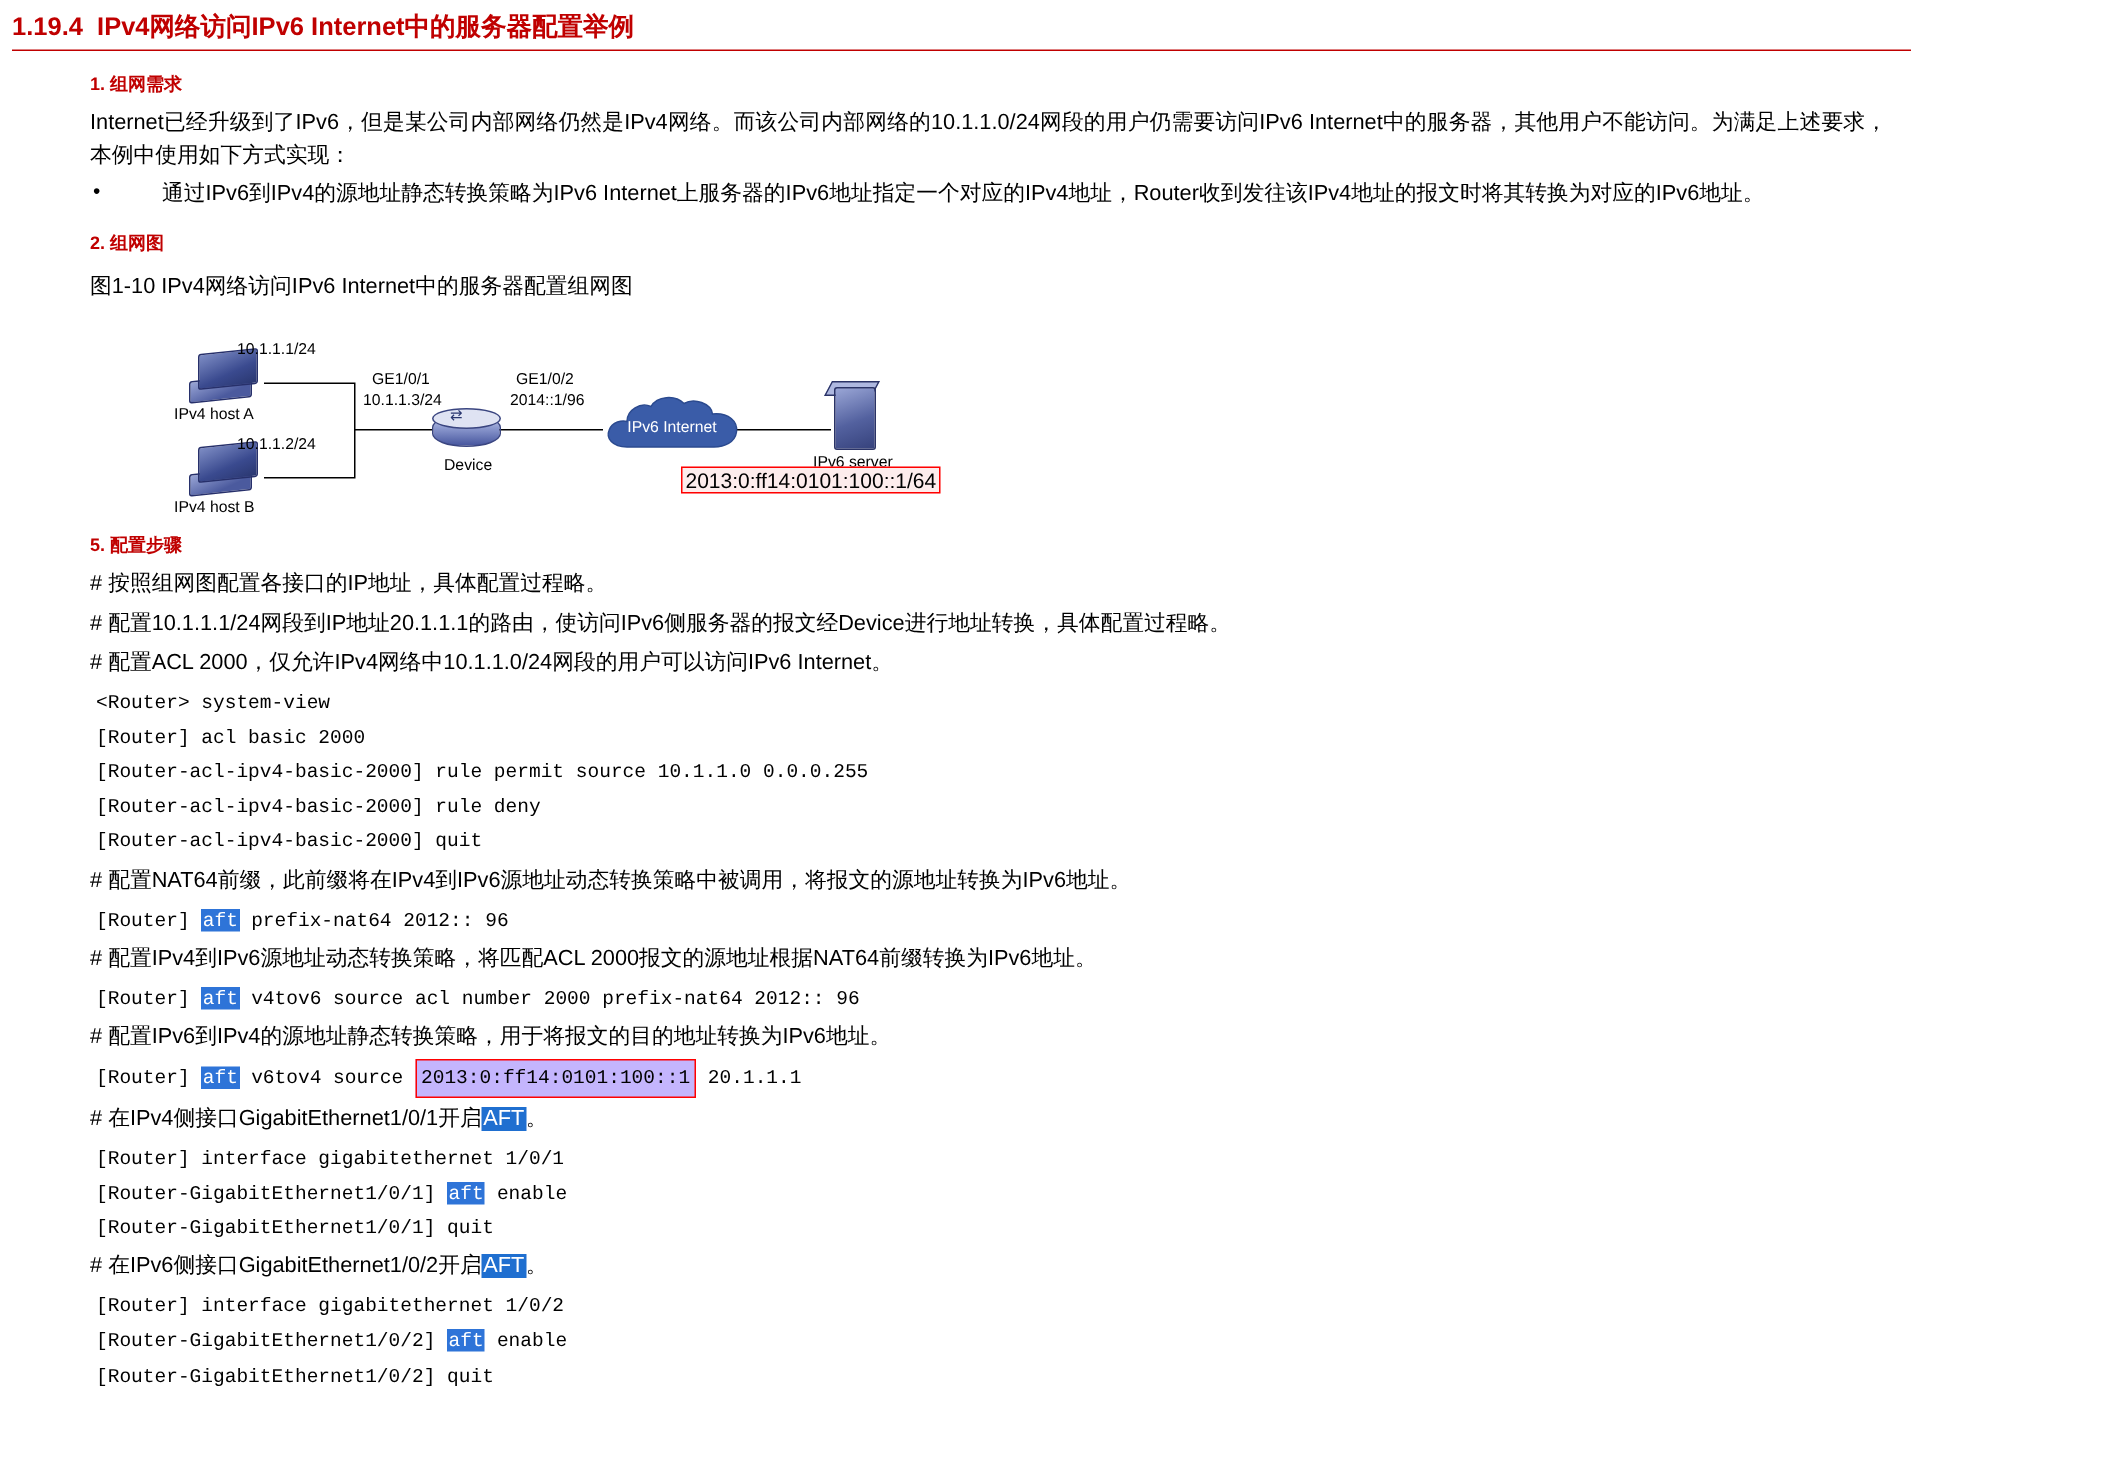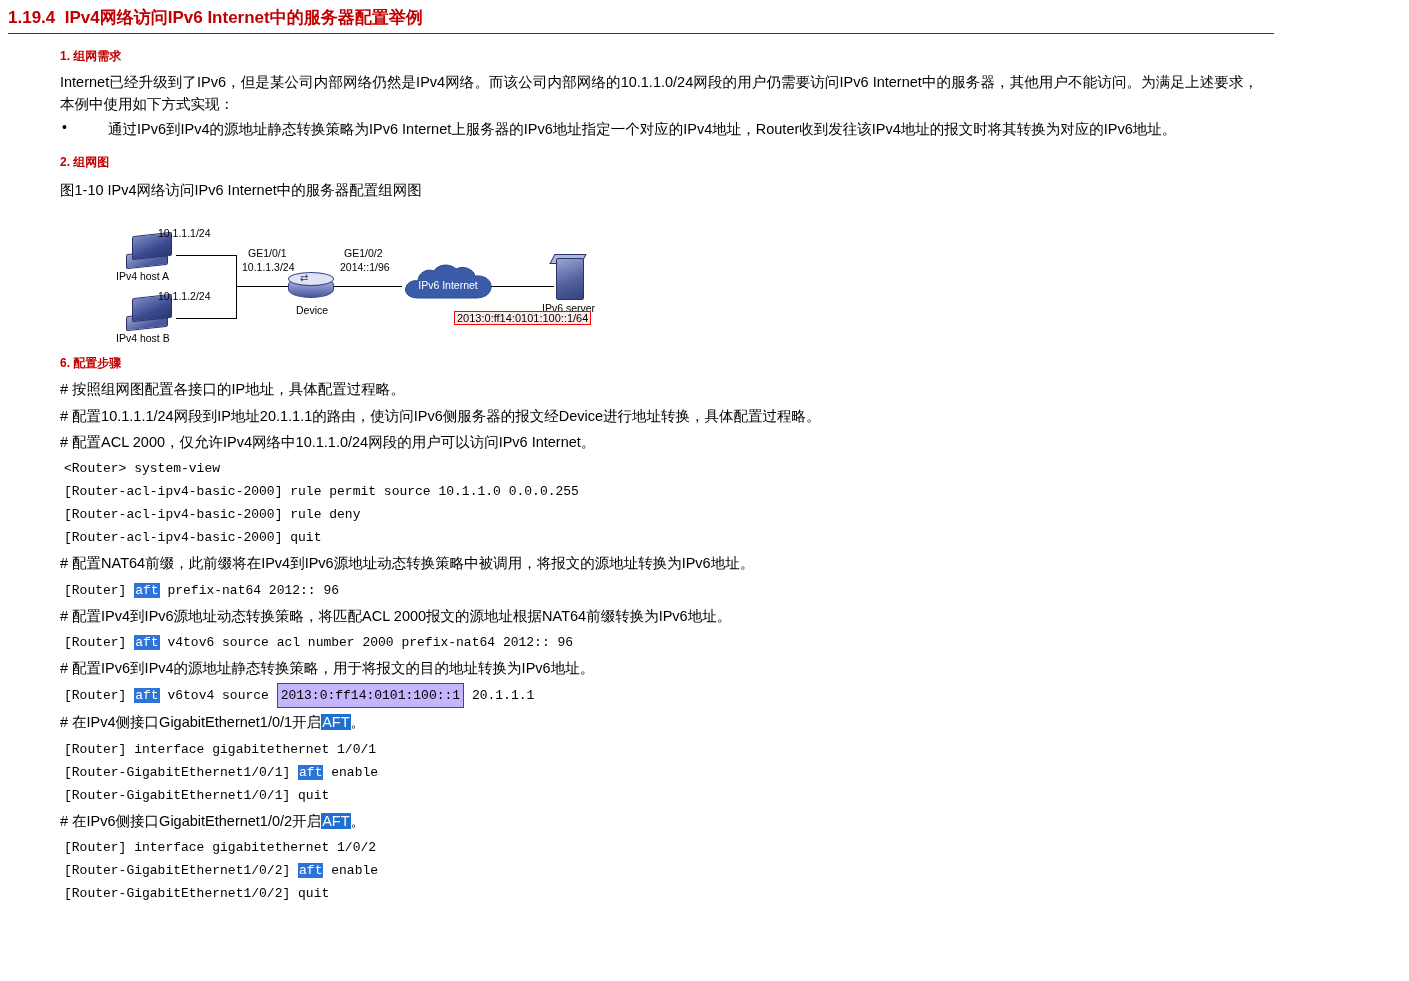--- a/index.html
+++ b/index.html
@@ -115,21 +115,21 @@
   }
   .dg-label {
     position: absolute;
     font-size: 10.5px;
     color: #000;
     white-space: nowrap;
     font-family: "Liberation Sans", sans-serif;
   }
   .dg-iplabel {
     position: absolute;
-    font-size: 11px;
+    font-size: 14px;
     border: 1px solid #9a9a9a;
     background: #ffffff;
     padding: 0 2px;
     white-space: nowrap;
     font-family: "Liberation Sans", sans-serif;
   }
   .line {
     position: absolute;
     background: #000000;
   }
@@ -288,28 +288,29 @@
       </div>
 
       <div class="server" style="left:492px; top:46px;">
         <div class="topb"></div>
           <div class="bodyb"></div>
       </div>
       <div class="dg-label" style="left:482px; top:94px;">IPv6 server</div>
       <div class="dg-iplabel" style="left:394px; top:103px; border:1.5px solid #ff0000; background:#fdecec;">2013:0:ff14:0101:100::1/64</div>
     </div>
 
-    <div class="h-sub" style="margin-top:22px;">6. 配置步骤</div>
+    <div class="h-sub" style="margin-top:22px;">5. 配置步骤</div>
 
     <div>
       <div class="step-line"># 按照组网图配置各接口的IP地址，具体配置过程略。</div>
       <div class="step-line"># 配置10.1.1.1/24网段到IP地址20.1.1.1的路由，使访问IPv6侧服务器的报文经Device进行地址转换，具体配置过程略。</div>
       <div class="step-line"># 配置ACL 2000，仅允许IPv4网络中10.1.1.0/24网段的用户可以访问IPv6 Internet。</div>
 
       <div class="cmd-line">&lt;Router&gt; system-view</div>
+      <div class="cmd-line">[Router] acl basic 2000</div>
       <div class="cmd-line">[Router-acl-ipv4-basic-2000] rule permit source 10.1.1.0 0.0.0.255</div>
       <div class="cmd-line">[Router-acl-ipv4-basic-2000] rule deny</div>
       <div class="cmd-line">[Router-acl-ipv4-basic-2000] quit</div>
 
       <div class="step-line"># 配置NAT64前缀，此前缀将在IPv4到IPv6源地址动态转换策略中被调用，将报文的源地址转换为IPv6地址。</div>
 
       <div class="cmd-line"><span>[Router] </span><span class="hl-blue">aft</span><span> prefix-nat64 2012:: 96</span></div>
 
       <div class="step-line"># 配置IPv4到IPv6源地址动态转换策略，将匹配ACL 2000报文的源地址根据NAT64前缀转换为IPv6地址。</div>
 

